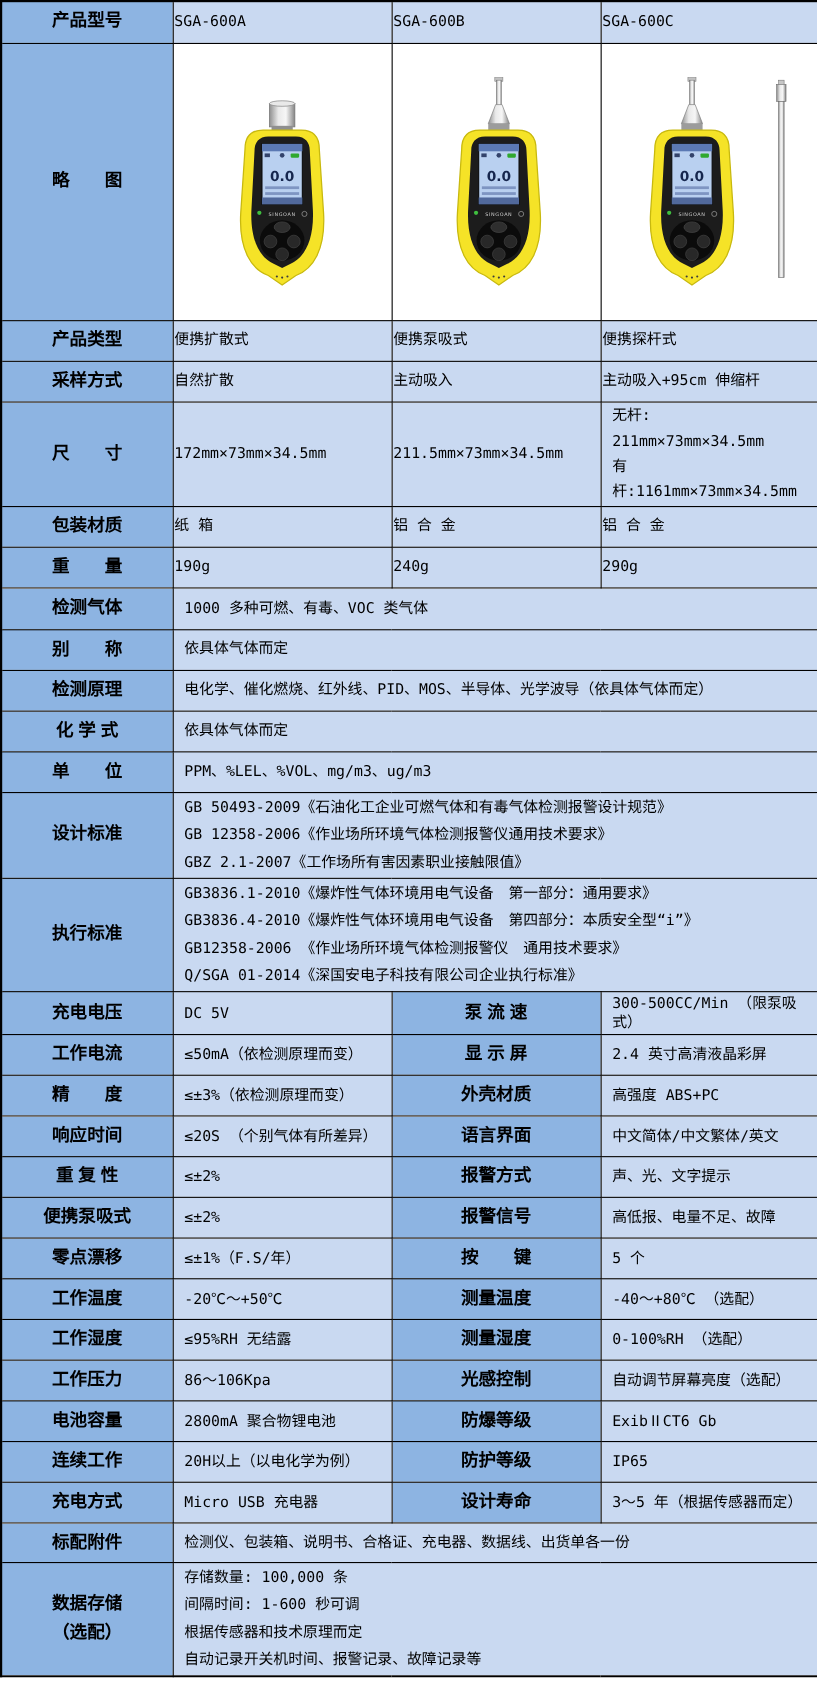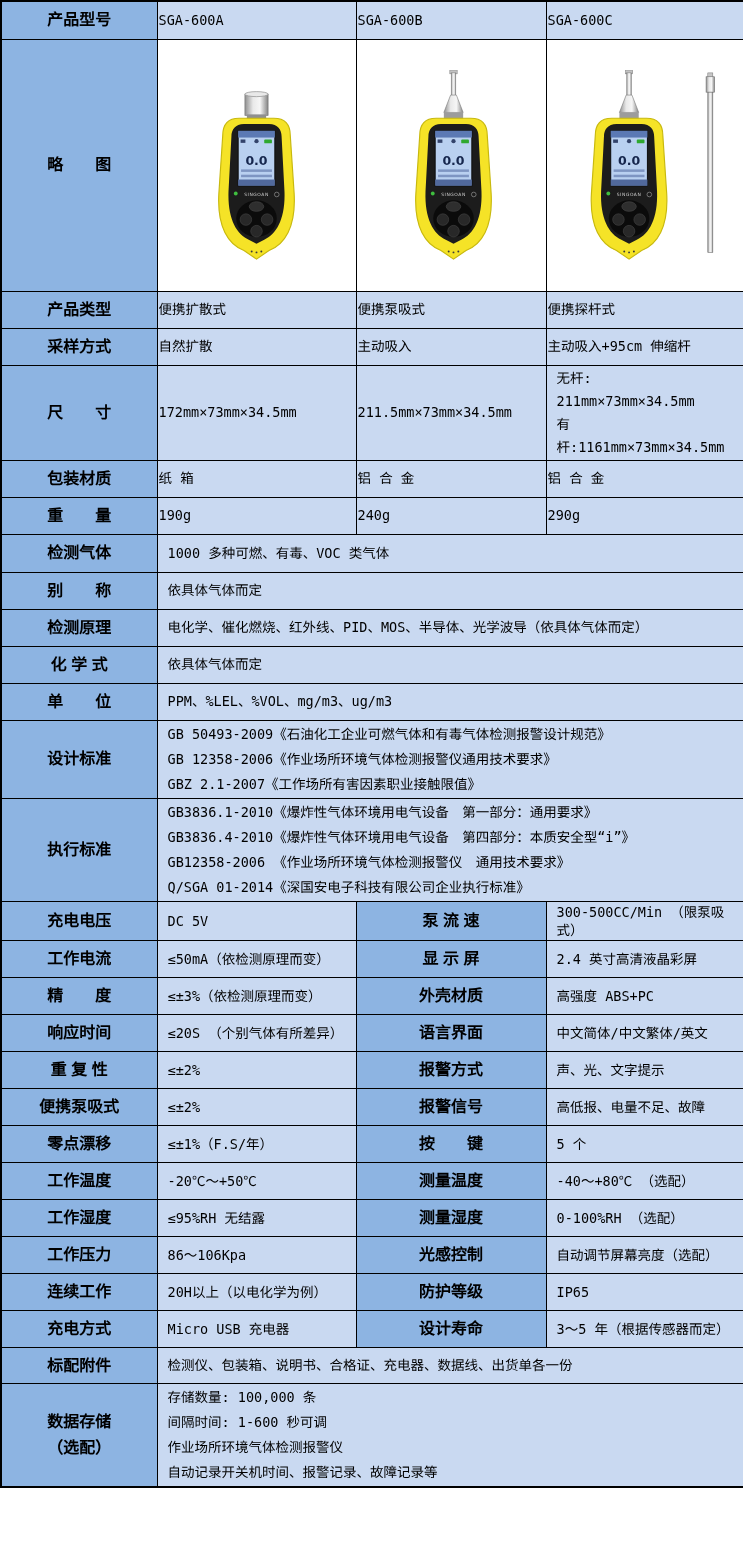--- a/index.html
+++ b/index.html
@@ -240,20 +240,26 @@
     <td class="lbl">测量湿度</td>
     <td class="val left">0-100%RH （选配）</td>
   </tr>
   <tr style="height:37px">
     <td class="lbl">工作压力</td>
     <td class="val left">86～106Kpa</td>
     <td class="lbl">光感控制</td>
     <td class="val left">自动调节屏幕亮度（选配）</td>
   </tr>
   <tr style="height:37px">
+    <td class="lbl">电池容量</td>
+    <td class="val left">2800mA 聚合物锂电池</td>
+    <td class="lbl">防爆等级</td>
+    <td class="val left">ExibⅡCT6 Gb</td>
+  </tr>
+  <tr style="height:37px">
     <td class="lbl">连续工作</td>
     <td class="val left">20H以上（以电化学为例）</td>
     <td class="lbl">防护等级</td>
     <td class="val left">IP65</td>
   </tr>
   <tr style="height:37px">
     <td class="lbl">充电方式</td>
     <td class="val left">Micro USB 充电器</td>
     <td class="lbl">设计寿命</td>
     <td class="val left">3～5 年（根据传感器而定）</td>
@@ -264,18 +270,18 @@
     <td class="val left" colspan="3">检测仪、包装箱、说明书、合格证、充电器、数据线、出货单各一份</td>
   </tr>
   <tr style="height:102px">
     <td class="lbl">
       <div class="line">数据存储</div>
       <div class="line">（选配）</div>
     </td>
     <td class="val left" colspan="3">
       <div class="line">存储数量: 100,000 条</div>
       <div class="line">间隔时间: 1-600 秒可调</div>
-      <div class="line">作业场所环境气体检测报警仪</div>
+      <div class="line">根据传感器和技术原理而定</div>
       <div class="line">自动记录开关机时间、报警记录、故障记录等</div>
     </td>
   </tr>
 </tbody>
   </table>
 
 </body></html>

